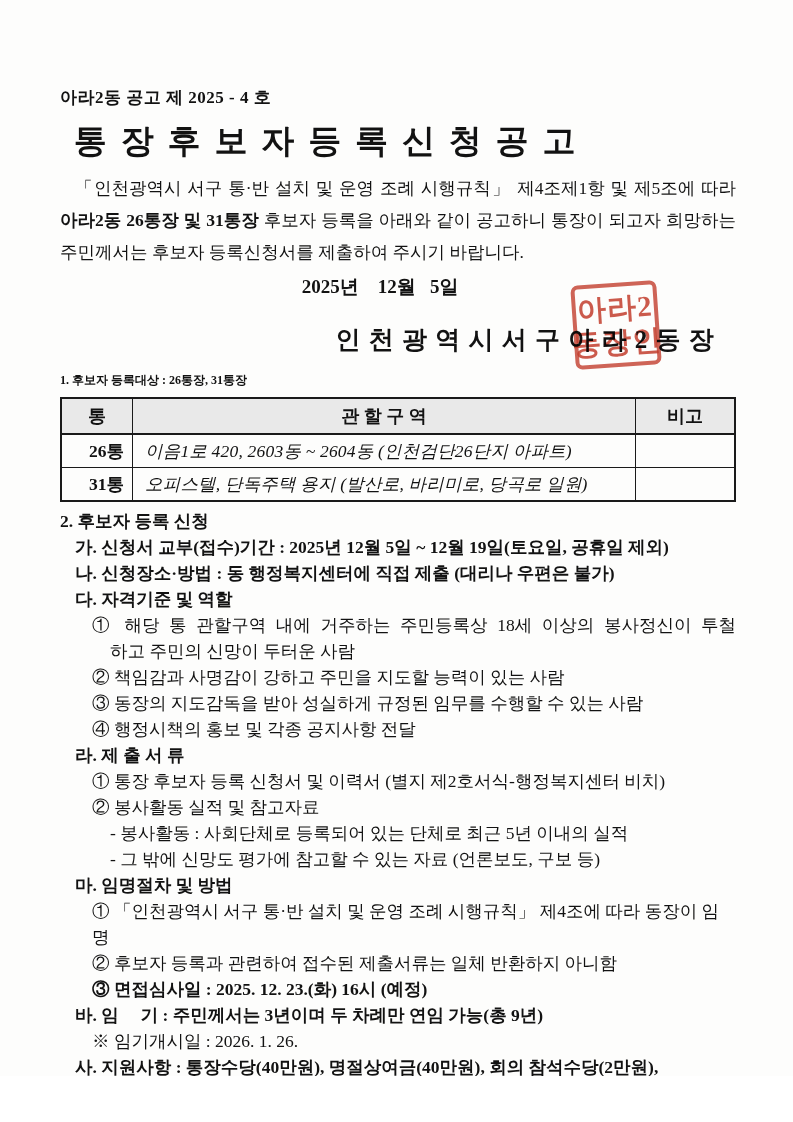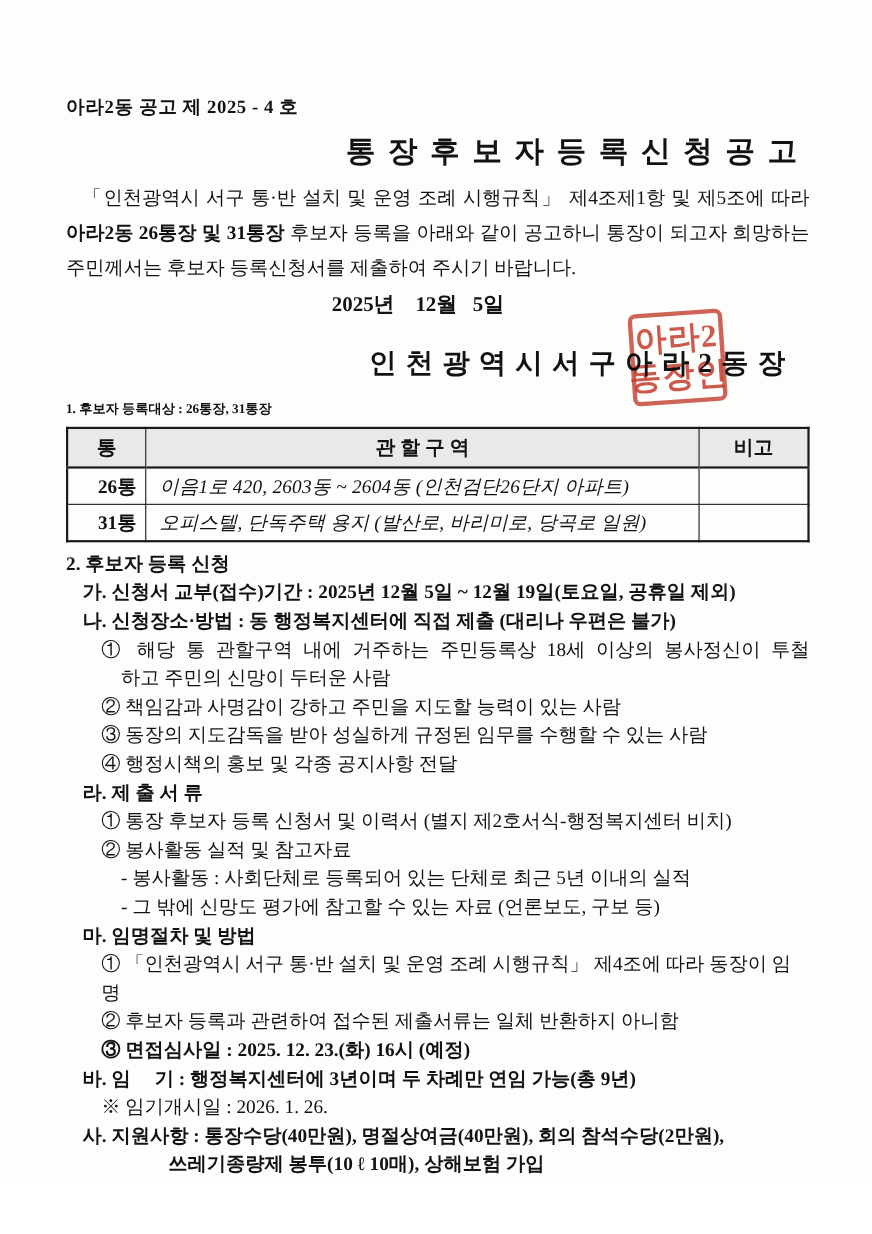--- a/index.html
+++ b/index.html
@@ -10,22 +10,22 @@
     background:#fdfdfc;
     box-sizing:border-box;
     padding:86px 57px 0 60px;
     overflow:hidden;
     font-family:"Liberation Serif","DejaVu Serif",serif;
     color:#121212;
   }
   .doc-number { font-size:17px; font-weight:bold; letter-spacing:0.5px; }
   .title {
     margin:10px 0 0 0;
-    text-align:right;
-    font-size:27px; font-weight:bold;
+    text-align:left;
+    font-size:33px; font-weight:bold;
     letter-spacing:0.42em; text-indent:0.42em;
     white-space:nowrap;
     font-family:Liberation Serif, serif;
   }
   .intro { margin-top:8px; }
   .intro-line { font-size:17.5px; line-height:32px; white-space:pre-wrap; }
   .tindent { text-indent:15px; }
   .stretch { white-space:normal; text-align:justify; text-align-last:justify; }
   .b { font-weight:bold; }
   .date-line {
@@ -120,34 +120,35 @@
           <td class="cell-area">오피스텔, 단독주택 용지 (발산로, 바리미로, 당곡로 일원)</td>
           <td class="cell-note"></td>
         </tr>
       </tbody>
   </table>
 
   <div class="body-lines" id="body-lines">
       <div class="line ind0 b">2. 후보자 등록 신청</div>
       <div class="line ind1 b">가. 신청서 교부(접수)기간 : 2025년 12월 5일 ~ 12월 19일(토요일, 공휴일 제외)</div>
       <div class="line ind1 b">나. 신청장소·방법 : 동 행정복지센터에 직접 제출 (대리나 우편은 불가)</div>
+      <div class="line ind1 b">다. 자격기준 및 역할</div>
       <div class="line ind2 stretch">① 해당 통 관할구역 내에 거주하는 주민등록상 18세 이상의 봉사정신이 투철</div>
       <div class="line ind3">하고 주민의 신망이 두터운 사람</div>
       <div class="line ind2">② 책임감과 사명감이 강하고 주민을 지도할 능력이 있는 사람</div>
       <div class="line ind2">③ 동장의 지도감독을 받아 성실하게 규정된 임무를 수행할 수 있는 사람</div>
       <div class="line ind2">④ 행정시책의 홍보 및 각종 공지사항 전달</div>
       <div class="line ind1 b">라. 제 출 서 류</div>
       <div class="line ind2">① 통장 후보자 등록 신청서 및 이력서 (별지 제2호서식-행정복지센터 비치)</div>
       <div class="line ind2">② 봉사활동 실적 및 참고자료</div>
       <div class="line ind3">- 봉사활동 : 사회단체로 등록되어 있는 단체로 최근 5년 이내의 실적</div>
       <div class="line ind3">- 그 밖에 신망도 평가에 참고할 수 있는 자료 (언론보도, 구보 등)</div>
       <div class="line ind1 b">마. 임명절차 및 방법</div>
       <div class="line ind2">① 「인천광역시 서구 통·반 설치 및 운영 조례 시행규칙」 제4조에 따라 동장이 임명</div>
       <div class="line ind2">② 후보자 등록과 관련하여 접수된 제출서류는 일체 반환하지 아니함</div>
       <div class="line ind2 b">③ 면접심사일 : 2025. 12. 23.(화) 16시 (예정)</div>
-      <div class="line ind1 b">바. 임　 기 : 행정복지센터에 3년이며 두 차례만 연임 가능(총 9년)</div>
+      <div class="line ind1 b">바. 임　 기 : 주민께서는 3년이며 두 차례만 연임 가능(총 9년)</div>
       <div class="line ind2">※ 임기개시일 : 2026. 1. 26.</div>
       <div class="line ind1 b">사. 지원사항 : 통장수당(40만원), 명절상여금(40만원), 회의 참석수당(2만원),</div>
       <div class="line ind4 b">쓰레기종량제 봉투(10 ℓ 10매), 상해보험 가입</div>
       <div class="line ind0 b">※ 기타 자세한 사항은 아라2동 행정복지센터 032)718-5503으로 문의 바랍니다.</div>
     </div>
 
 </div>
 
 </body></html>

